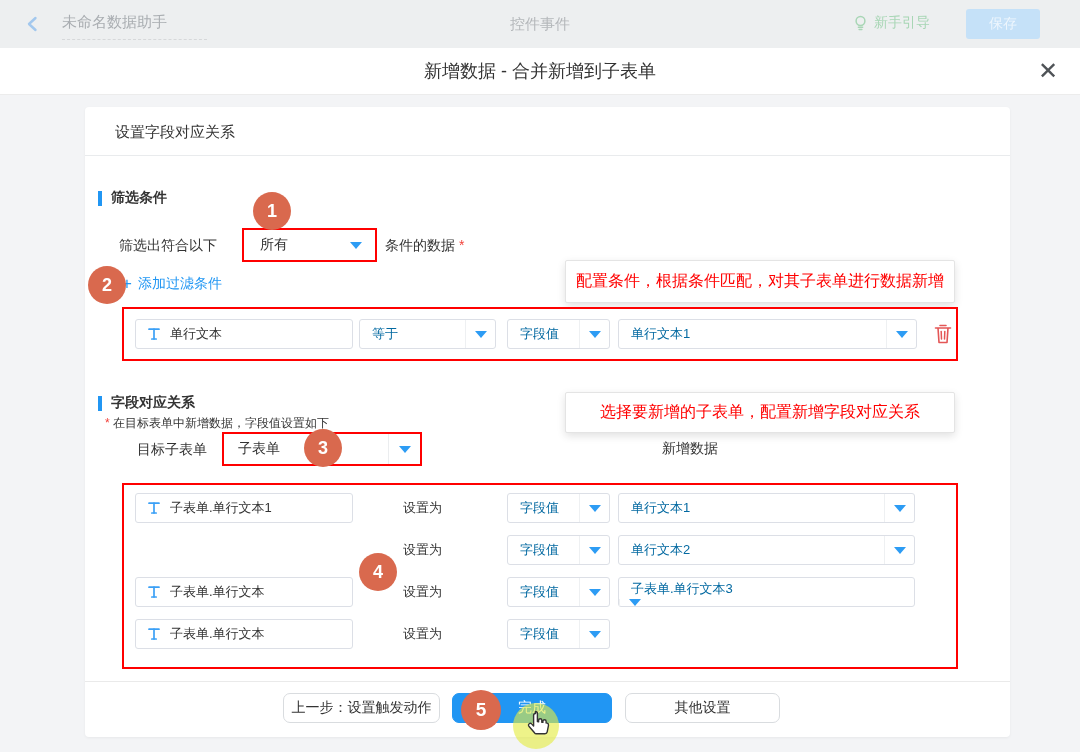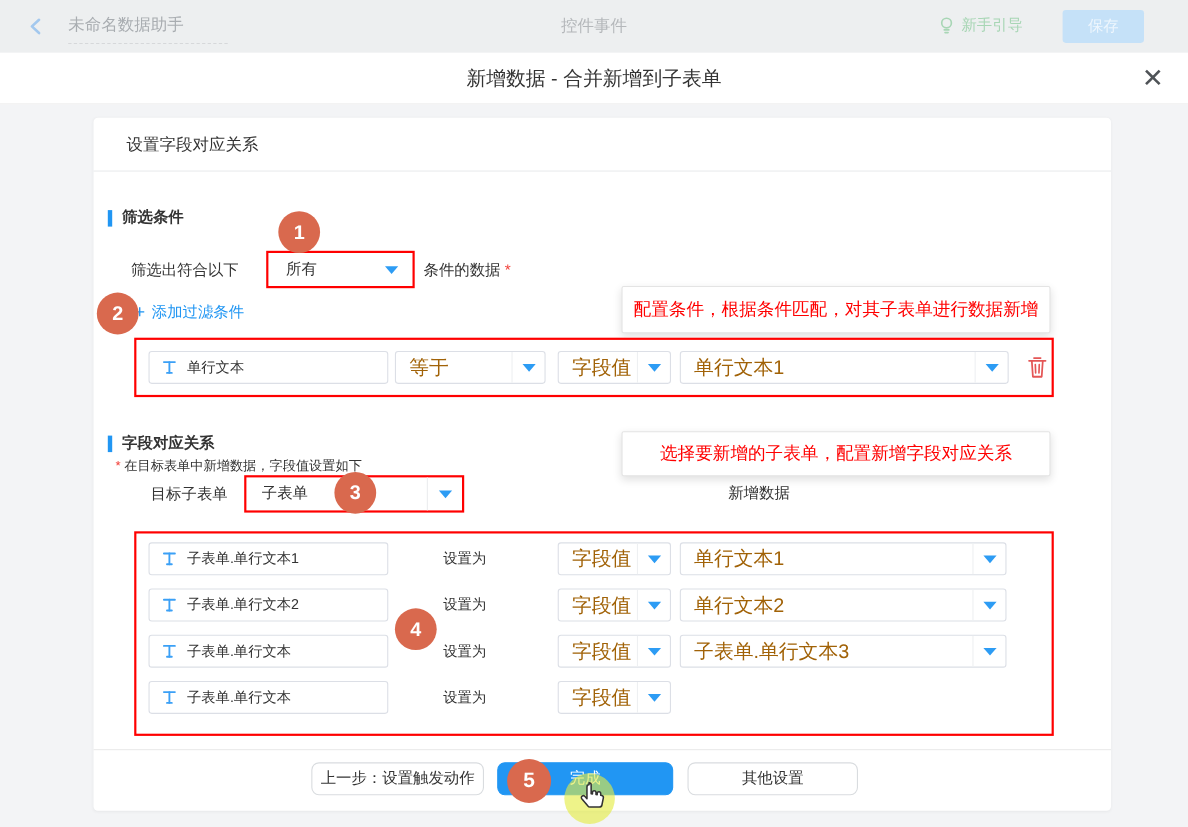--- a/index.html
+++ b/index.html
@@ -38,21 +38,21 @@
   .match-select .txt { font-size:14px; color:#333; }
 
   .add-link { position:absolute; left:37px; top:168px; font-size:14px; color:#2196f3; cursor:pointer; display:flex; align-items:center; gap:6px; }
   .add-link .plus { font-size:17px; line-height:16px; }
 
   .tooltip { position:absolute; background:#fff; border:1px solid #e4e4e4; border-radius:2px; box-shadow:0 3px 8px rgba(0,0,0,.12); display:flex; align-items:center; justify-content:center; color:#ff0000; font-size:16px; }
 
   .outline-box { position:absolute; border:2px solid #ff0000; background:#fff; }
 
   .chip { position:absolute; height:30px; background:#fff; border:1px solid #dcdfe6; border-radius:3px; display:flex; align-items:center; gap:9px; padding-left:11px; font-size:13px; color:#333; }
-  .sel { position:absolute; height:30px; background:#fff; border:1px solid #dcdfe6; border-radius:3px; display:flex; align-items:stretch; font-size:18px; color:#a16207; cursor:pointer; }
+  .sel { position:absolute; height:30px; background:#fff; border:1px solid #dcdfe6; border-radius:3px; display:flex; align-items:stretch; font-size:13px; color:#0369a1; cursor:pointer; }
   .sel .txt { flex:1; display:flex; align-items:center; padding-left:12px; white-space:nowrap; overflow:hidden; }
   .sel .arrow-box { width:30px; display:flex; align-items:center; justify-content:center; border-left:1px solid #eef0f2; }
   .tri { width:0; height:0; border-left:6px solid transparent; border-right:6px solid transparent; border-top:7px solid #2d9cf4; }
 
   .target-select { position:absolute; left:137px; top:325px; width:200px; height:34px; background:#fff; display:flex; align-items:stretch; cursor:pointer;gap:27px; }
   .target-select .txt { flex:1; display:flex; align-items:center; padding-left:14px; font-size:14px; color:#333; }
   .target-select .arrow-box { width:32px; display:flex; align-items:center; justify-content:center; border-left:1px solid #ebedef; }
 
   .set-label { position:absolute; height:30px; line-height:30px; font-size:13px; color:#333; }
 
@@ -198,28 +198,20 @@
               <span class="tri"></span>
             </span>
           </div>
         <div class="sel" style="left:494px; top:8px; width:297px;">
             <span class="txt">单行文本1</span>
             <span class="arrow-box">
               <span class="tri"></span>
             </span>
           </div>
 
-        <div class="chip" style="left:11px; top:50px; width:218px;">
-          <svg width="14" height="14" viewBox="0 0 14 14">
-              <line x1="2" y1="2.2" x2="12" y2="2.2" stroke="#3ba0f6" stroke-width="1.7" stroke-linecap="round"></line>
-              <line x1="7" y1="2.2" x2="7" y2="12" stroke="#3ba0f6" stroke-width="1.7" stroke-linecap="round"></line>
-              <line x1="4.8" y1="12" x2="9.2" y2="12" stroke="#3ba0f6" stroke-width="1.7" stroke-linecap="round"></line>
-            </svg>
-          <span>子表单.单行文本2</span>
-        </div>
         <span class="set-label" style="left:279px; top:50px;">设置为</span>
         <div class="sel" style="left:383px; top:50px; width:103px;">
             <span class="txt">字段值</span>
             <span class="arrow-box">
               <span class="tri"></span>
             </span>
           </div>
         <div class="sel" style="left:494px; top:50px; width:297px;">
             <span class="txt">单行文本2</span>
             <span class="arrow-box">
@@ -235,21 +227,21 @@
             </svg>
           <span>子表单.单行文本</span>
         </div>
         <span class="set-label" style="left:279px; top:92px;">设置为</span>
         <div class="sel" style="left:383px; top:92px; width:103px;">
             <span class="txt">字段值</span>
             <span class="arrow-box">
               <span class="tri"></span>
             </span>
           </div>
-        <div class="sel" style="left:494px; top:92px; width:297px;">
+        <div class="sel" style="left:494px; top:92px; width:297px;flex-direction:column;">
             <span class="txt">子表单.单行文本3</span>
             <span class="arrow-box">
               <span class="tri"></span>
             </span>
           </div>
 
         <div class="chip" style="left:11px; top:134px; width:218px;">
           <svg width="14" height="14" viewBox="0 0 14 14">
               <line x1="2" y1="2.2" x2="12" y2="2.2" stroke="#3ba0f6" stroke-width="1.7" stroke-linecap="round"></line>
               <line x1="7" y1="2.2" x2="7" y2="12" stroke="#3ba0f6" stroke-width="1.7" stroke-linecap="round"></line>

